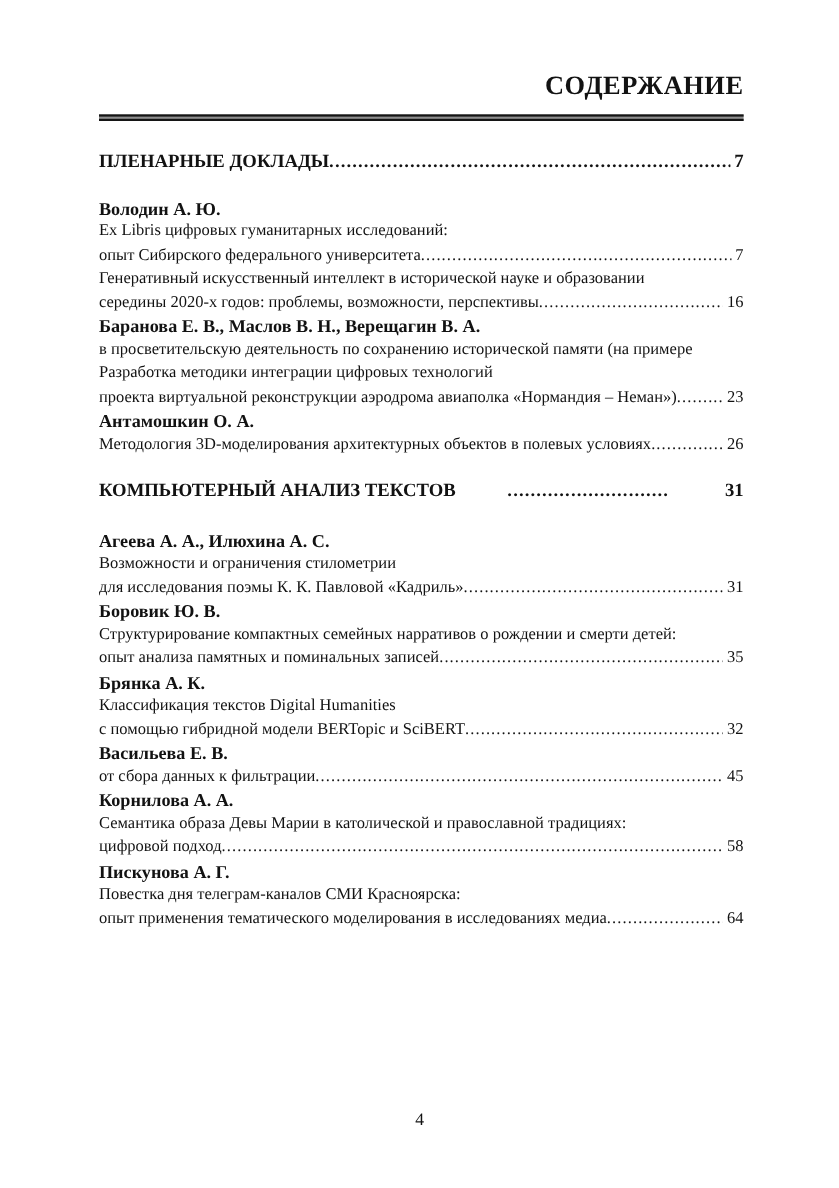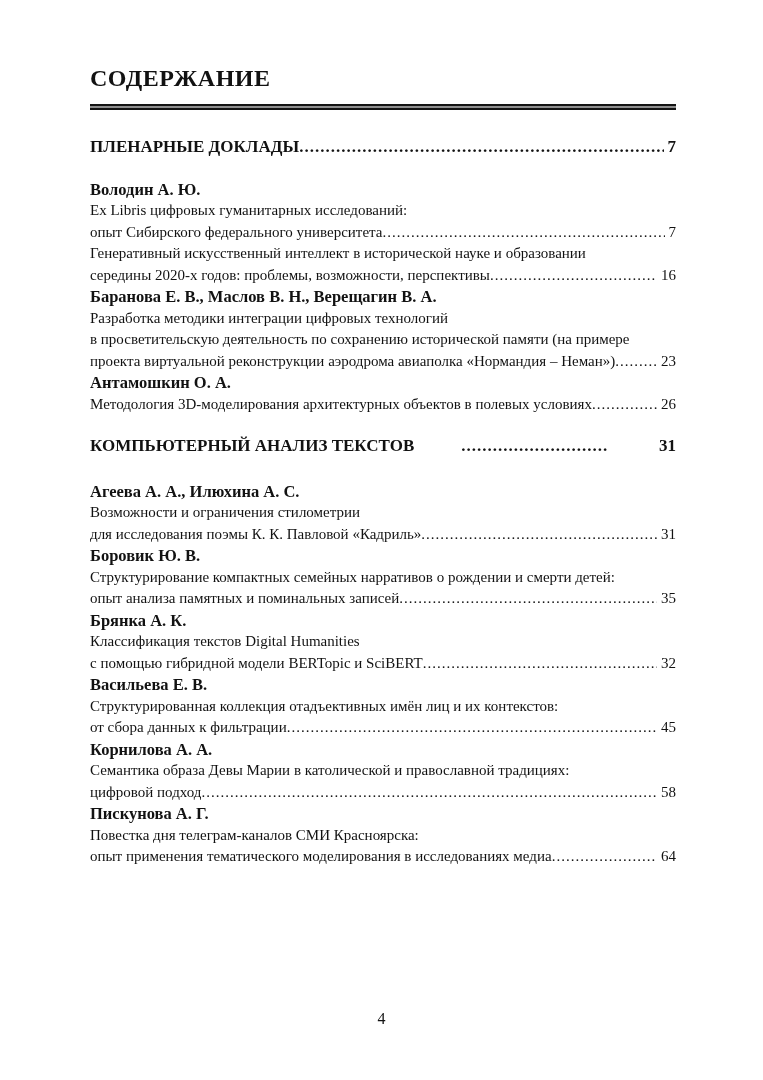--- a/index.html
+++ b/index.html
@@ -10,21 +10,21 @@
     color: #121212;
   }
   .page {
     position: relative;
     width: 763px; height: 1080px;
     background: #ffffff;
     padding: 62px 87px 0 90px;
     overflow: hidden;
   }
   .doc-title {
-    text-align: left;
+    text-align: right;
     font-size: 24px;
     font-weight: bold;
     letter-spacing: 0.5px;
     line-height: 32px;
   }
   .title-rule {
     margin-top: 10px;
     height: 6px;
     border-top: 2px solid #141414;
     border-bottom: 2px solid #141414;
@@ -106,22 +106,22 @@
         <p class="tline">Генеративный искусственный интеллект в исторической науке и образовании</p>
         <p class="tline leader">
           <span class="ltext">середины 2020-х годов: проблемы, возможности, перспективы</span>
           <span class="dots"></span>
           <span class="pg">16</span>
         </p>
       </div>
 
       <div class="entry">
         <p class="authors">Баранова Е. В., Маслов В. Н., Верещагин В. А.</p>
+        <p class="tline">в просветительскую деятельность по сохранению исторической памяти (на примере</p>
         <p class="tline">Разработка методики интеграции цифровых технологий</p>
-        <p class="tline">в просветительскую деятельность по сохранению исторической памяти (на примере</p>
         <p class="tline leader">
           <span class="ltext">проекта виртуальной реконструкции аэродрома авиаполка «Нормандия – Неман»)</span>
           <span class="dots"></span>
           <span class="pg">23</span>
         </p>
       </div>
 
       <div class="entry">
         <p class="authors">Антамошкин О. А.</p>
         <p class="tline leader">
@@ -168,21 +168,20 @@
         <p class="tline">Классификация текстов Digital Humanities</p>
         <p class="tline leader">
           <span class="ltext">с помощью гибридной модели BERTopic и SciBERT </span>
           <span class="dots"></span>
           <span class="pg">32</span>
         </p>
       </div>
 
       <div class="entry">
         <p class="authors">Васильева Е. В.</p>
-        <p class="tline">Структурированная коллекция отадъективных имён лиц и их контекстов:</p>
         <p class="tline leader">
           <span class="ltext">от сбора данных к фильтрации </span>
           <span class="dots"></span>
           <span class="pg">45</span>
         </p>
       </div>
 
 
       <div class="entry">
         <p class="authors">Корнилова А. А.</p>

